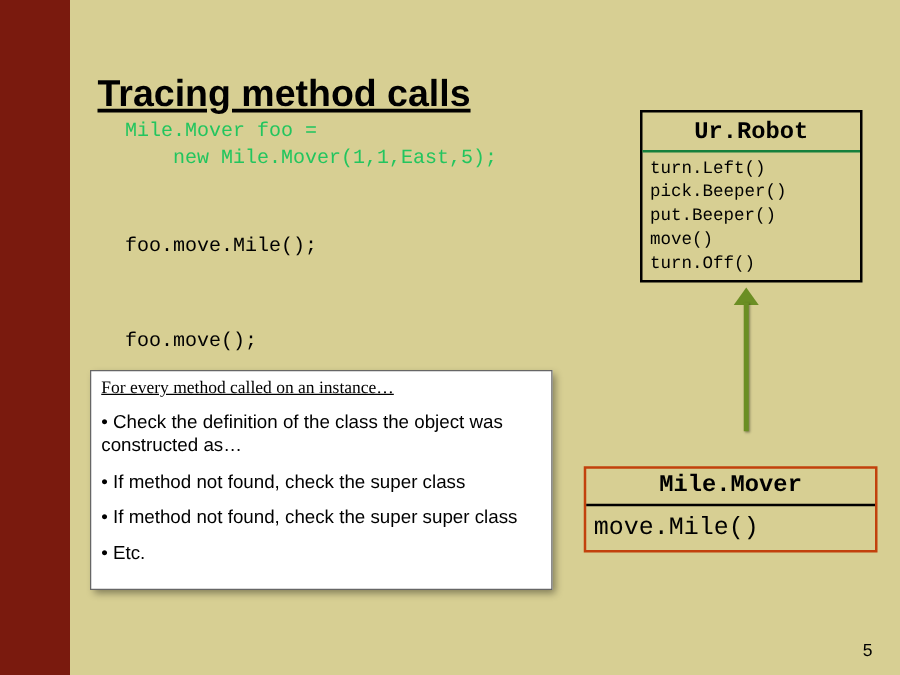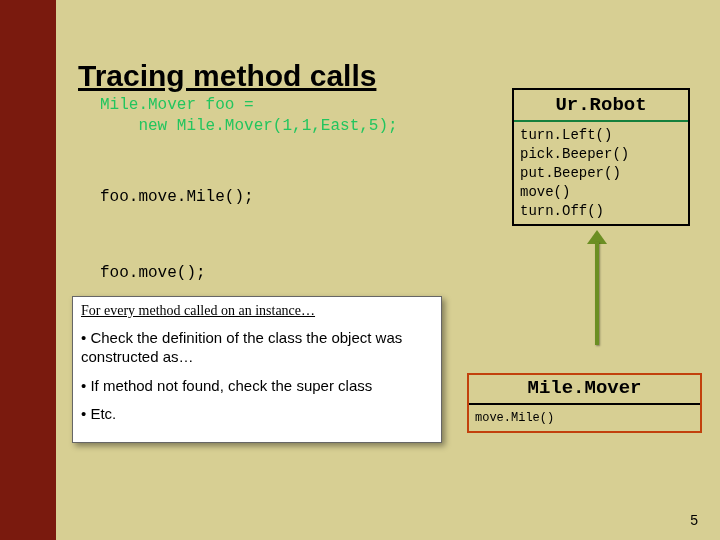--- a/index.html
+++ b/index.html
@@ -92,21 +92,21 @@
     text-align: center;
     font-family: "Courier New", monospace;
     font-size: 19px;
     font-weight: bold;
     padding: 3px 0;
     border-bottom: 2px solid #000;
     line-height: 1.15;
   }
   .box-mm-body {
     font-family: "Courier New", monospace;
-    font-size: 12px;
+    font-size: 20px;
     padding: 6px 6px;
   }
   .explain {
     position: absolute;
     left: 72px;
     top: 296px;
     width: 370px;
     background: #fff;
     border: 1px solid #666;
     padding: 6px 8px 8px 8px;
@@ -190,16 +190,17 @@
   <div class="box-mm-title">
     <span>Mile.Mover</span><br>
   </div>
   <div class="box-mm-body">move.Mile()</div>
 </div>
 
 <div class="explain">
   <div class="hdr">For every method called on an instance…</div>
   <div class="bullet">• Check the definition of the class the object was constructed as…</div>
   <div class="bullet">• If method not found, check the super class</div>
+  <div class="bullet">• If method not found, check the super super class</div>
   <div class="bullet">• Etc.</div>
 </div>
 
 <div class="page-num">5</div>
 
 </body></html>

